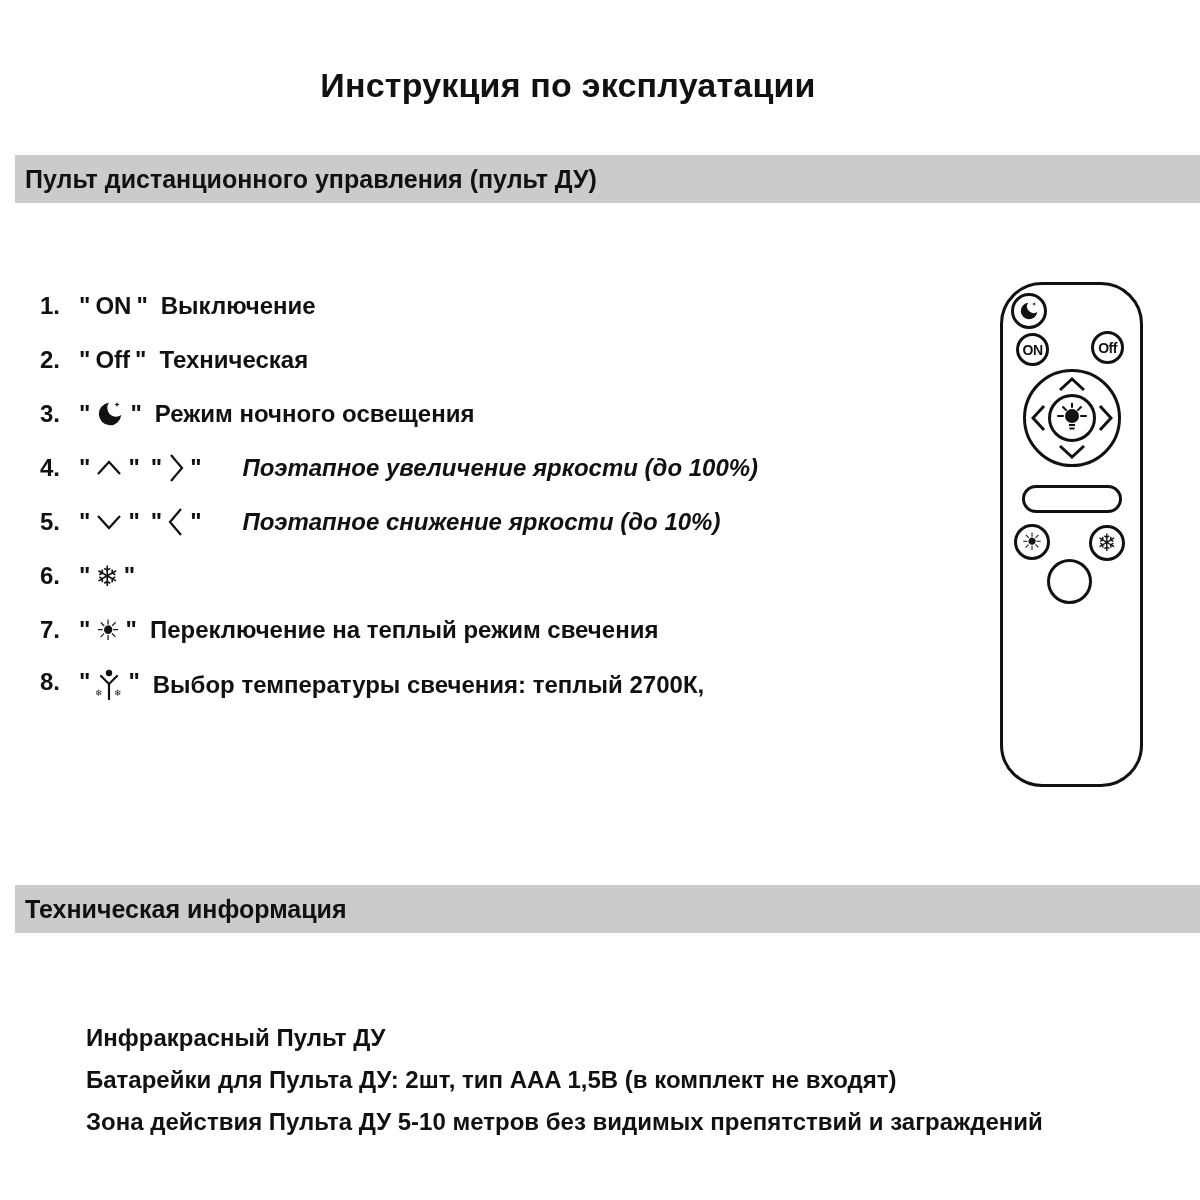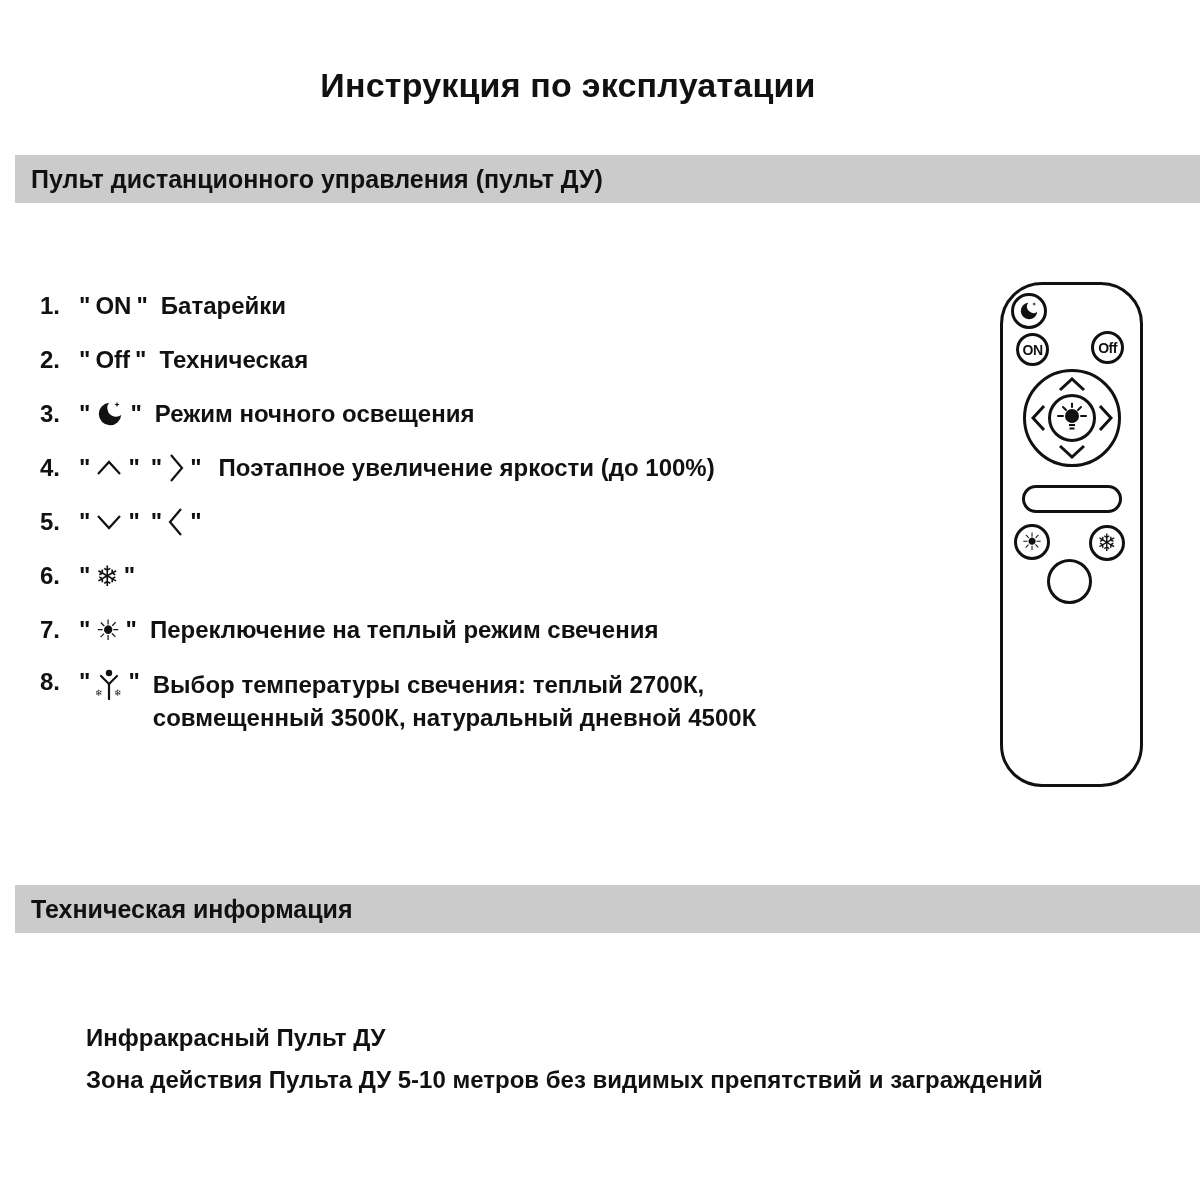--- a/index.html
+++ b/index.html
@@ -6,36 +6,36 @@
   body{
     width:1200px;height:1200px;position:relative;background:#ffffff;
     font-family:"Liberation Sans", sans-serif;color:#111111;overflow:hidden;
   }
   .page-title{
     position:absolute;top:66px;left:0;width:1136px;text-align:center;
     font-size:34px;font-weight:bold;letter-spacing:0.2px;
   }
   .bar{
     position:absolute;left:15px;right:0;height:48px;background:#cbcbcb;
-    display:flex;align-items:center;padding-left:16px;box-sizing:border-box;
+    display:flex;align-items:center;padding-left:10px;box-sizing:border-box;
     font-size:25px;font-weight:bold;
   }
   .bar1{top:155px;}
   .bar2{top:885px;}
 
   .list{position:absolute;top:290px;left:40px;width:930px;}
   .item{
     display:flex;align-items:center;height:31px;margin-bottom:23px;
     font-size:24px;font-weight:bold;white-space:nowrap;
   }
   .item.tall{align-items:flex-start;height:auto;}
   .num{width:34px;flex:0 0 auto;}
   .q{margin:0 5px;}
   .desc{margin-left:8px;}
-  .desc-lg{margin-left:12px;}
+  .desc-lg{margin-left:36px;font-style:italic;}
   .grp-gap{margin-left:6px;}
   .icon{display:inline-flex;align-items:center;justify-content:center;line-height:0;}
   .glyph{
     font-family:"DejaVu Sans", sans-serif;font-size:28px;line-height:1;
     display:inline-block;transform:translateY(1px);
   }
   .desc2 div{line-height:33px;}
 
   
   .remote{
@@ -81,21 +81,21 @@
   <span>Пульт дистанционного управления (пульт ДУ)</span>
 </div>
 
 <div class="list">
 
   <div class="item">
     <span class="num">1.</span>
     <span class="q">"</span>
     <span>ON</span>
     <span class="q">"</span>
-    <span class="desc">Батарейки</span>
+    <span class="desc">Выключение</span>
   </div>
 
   <div class="item">
     <span class="num">2.</span>
     <span class="q">"</span>
     <span>Off</span>
     <span class="q">"</span>
     <span class="desc">Техническая</span>
   </div>
 
@@ -140,20 +140,21 @@
         </svg>
     </span>
     <span class="q">"</span>
     <span class="q grp-gap">"</span>
     <span class="icon">
       <svg width="18" height="32" viewBox="0 0 18 32">
           <polyline points="14,3 3,16 14,29" fill="none" stroke="#111" stroke-width="2.2"></polyline>
         </svg>
     </span>
     <span class="q">"</span>
+    <span class="desc desc-lg">Поэтапное снижение яркости (до 10%)</span>
   </div>
 
   <div class="item">
     <span class="num">6.</span>
     <span class="q">"</span>
     <span class="glyph">❄</span>
     <span class="q">"</span>
   </div>
 
   <div class="item">
@@ -175,21 +176,20 @@
           <line x1="14" y1="16" x2="22" y2="8"></line>
         </g>
         <circle cx="14" cy="5" r="3.2" fill="#111"></circle>
         <text x="0" y="28" font-size="9" fill="#111" font-family="DejaVu Sans">❄</text>
         <text x="19" y="28" font-size="9" fill="#111" font-family="DejaVu Sans">❄</text>
       </svg>
     </span>
     <span class="q">"</span>
     <span class="desc desc2">
       <div>Выбор температуры свечения: теплый 2700К,</div>
-      <div>совмещенный 3500К, натуральный дневной 4500К</div>
     </span>
   </div>
 
 </div>
 
 <div class="remote">
 
   <div class="rc-circle rc-moon">
     <span class="icon">
       <svg width="22" height="22" viewBox="0 0 24 24">
@@ -259,14 +259,15 @@
   <div class="rc-circle rc-round"></div>
 
 </div>
 
 <div class="bar bar2">
   <span>Техническая информация</span>
 </div>
 
 <div class="tech">
   <div>Инфракрасный Пульт ДУ</div>
+  <div>Батарейки для Пульта ДУ: 2шт, тип AAA 1,5В (в комплект не входят)</div>
   <div>Зона действия Пульта ДУ 5-10 метров без видимых препятствий и заграждений</div>
 </div>
 
 </body></html>

